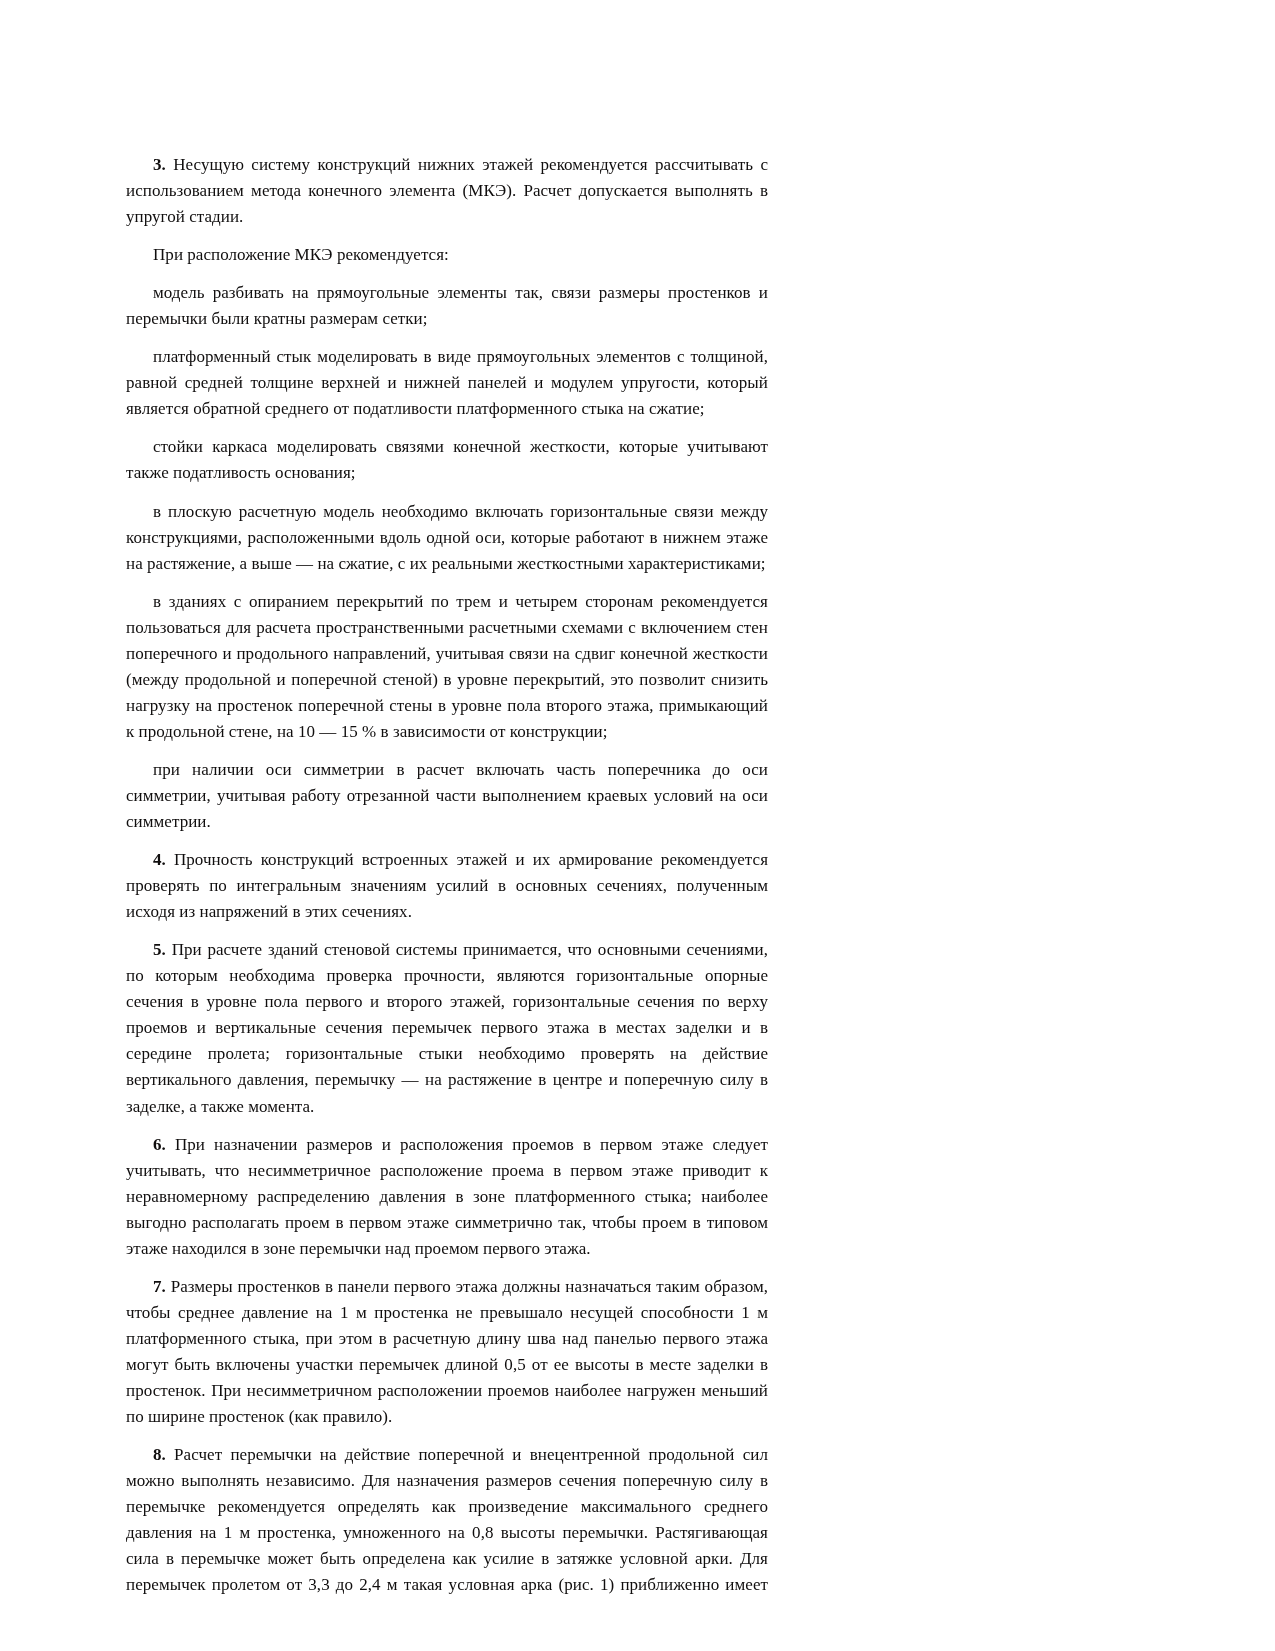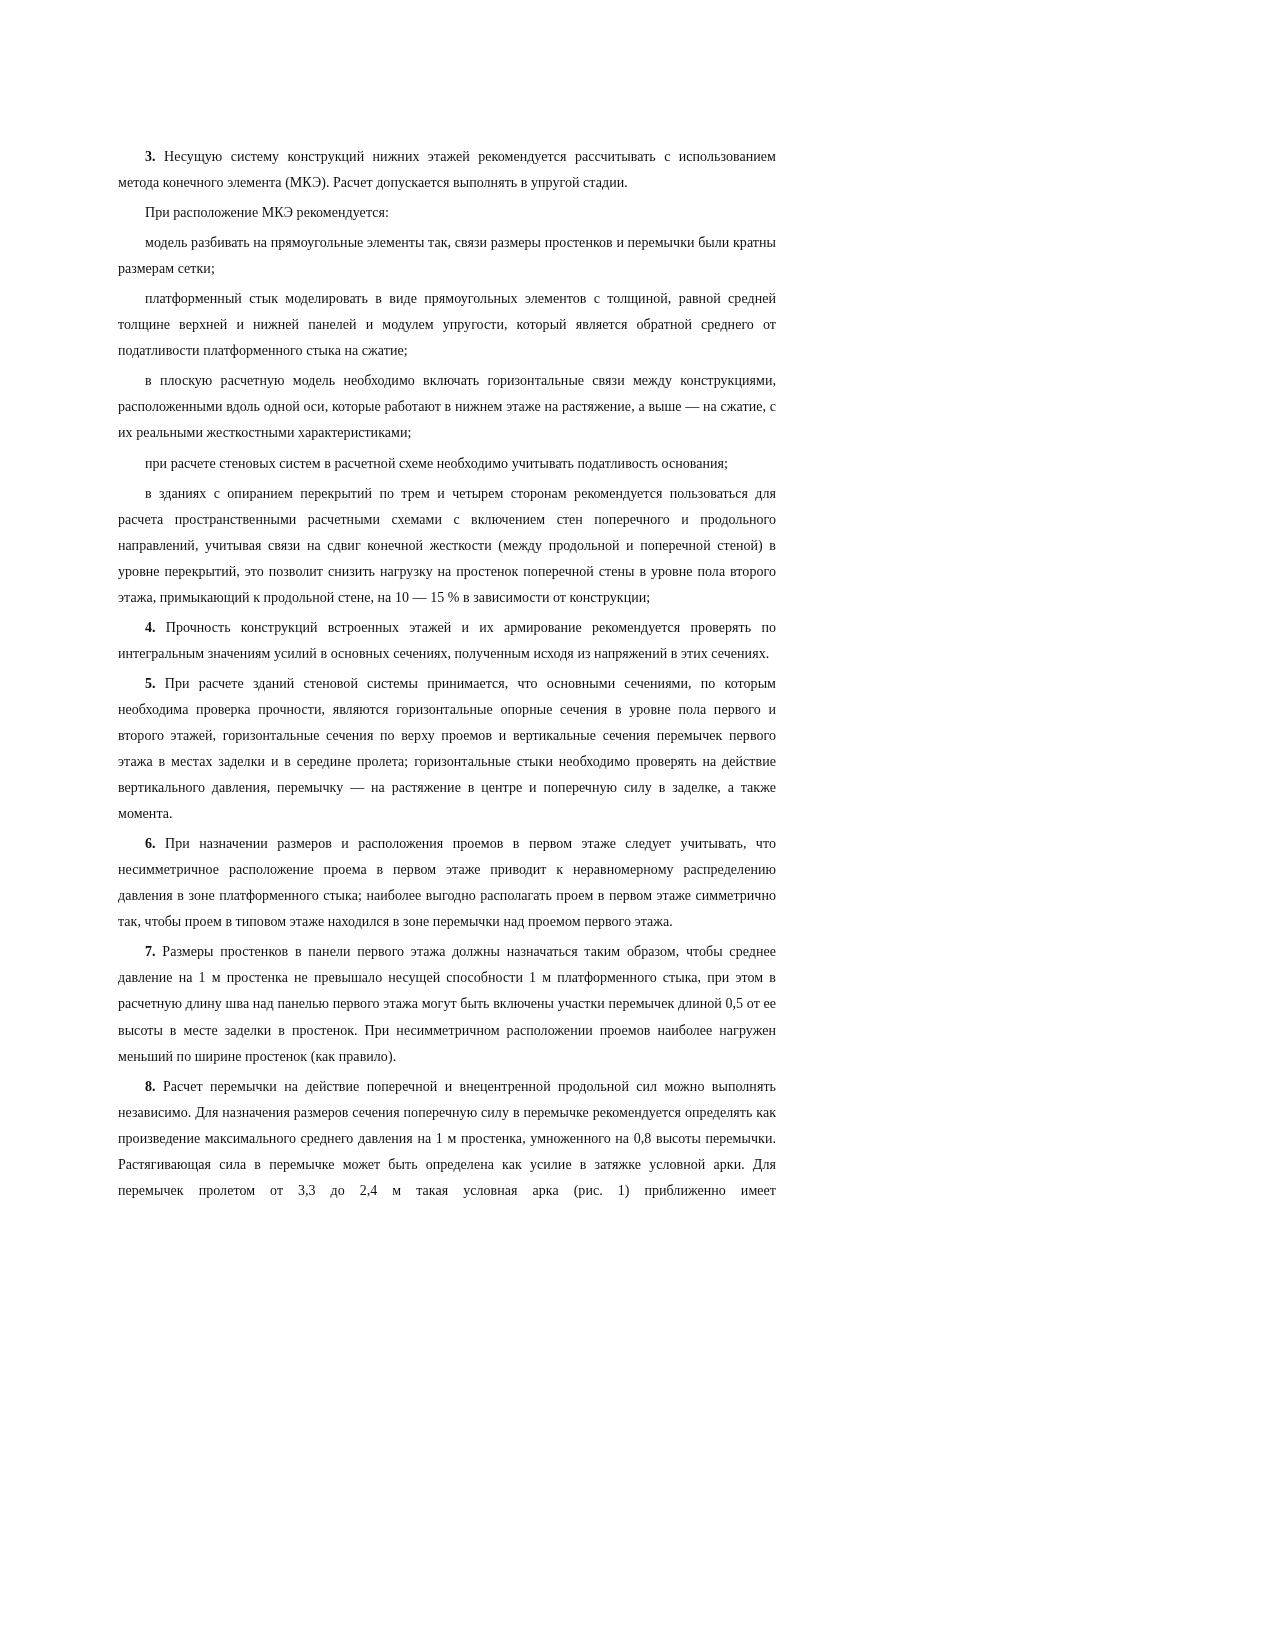--- a/index.html
+++ b/index.html
@@ -24,26 +24,26 @@
   }
 
   #text-column {
     position: absolute;
     left: 114px;
     top: 140px;
     width: 666px;
   }
 
   p.para {
-    margin: 4px;
+    margin: 12px;
     padding: 0;
     text-align: justify;
     text-justify: inter-word;
     text-indent: 27px;
-    font-size: 14px;
+    font-size: 17px;
     line-height: 26.05px;
     letter-spacing: 0.05px;
     word-spacing: 0px;
     hyphens: none;
   }
 
   p.para:last-child {
     text-align-last: justify;
   }
 
@@ -63,27 +63,28 @@
 
     <p class="para"><span class="num">3.</span><span> Несущую систему конструкций нижних этажей рекомендуется рассчитывать с использованием метода конечного элемента (МКЭ). Расчет допускается выполнять в упругой стадии.</span></p>
 
     <p class="para"><span class="num"></span><span>При расположение МКЭ рекомендуется:</span></p>
 
     <p class="para"><span class="num"></span><span>модель разбивать на прямоугольные элементы так, связи размеры простенков и перемычки были кратны размерам сетки;</span></p>
 
 
     <p class="para"><span class="num"></span><span>платформенный стык моделировать в виде прямоугольных элементов с толщиной, равной средней толщине верхней и нижней панелей и модулем упругости, который является обратной среднего от податливости платформенного стыка на сжатие;</span></p>
 
+    <p class="para"><span class="num"></span><span>стойки каркаса моделировать связями конечной жесткости, которые учитывают также податливость основания;</span></p>
 
     <p class="para"><span class="num"></span><span>в плоскую расчетную модель необходимо включать горизонтальные связи между конструкциями, расположенными вдоль одной оси, которые работают в нижнем этаже на растяжение, а выше — на сжатие, с их реальными жесткостными характеристиками;</span></p>
 
-    <p class="para"><span class="num"></span><span>при расчете стеновых систем в расчетной схеме необходимо учитывать податливость основания;</span></p>
 
     <p class="para"><span class="num"></span><span>в зданиях с опиранием перекрытий по трем и четырем сторонам рекомендуется пользоваться для расчета пространственными расчетными схемами с включением стен поперечного и продольного направлений, учитывая связи на сдвиг конечной жесткости (между продольной и поперечной стеной) в уровне перекрытий, это позволит снизить нагрузку на простенок поперечной стены в уровне пола второго этажа, примыкающий к продольной стене, на 10 — 15 % в зависимости от конструкции;</span></p>
 
+    <p class="para"><span class="num"></span><span>при наличии оси симметрии в расчет включать часть поперечника до оси симметрии, учитывая работу отрезанной части выполнением краевых условий на оси симметрии.</span></p>
 
     <p class="para"><span class="num">4.</span><span> Прочность конструкций встроенных этажей и их армирование рекомендуется проверять по интегральным значениям усилий в основных сечениях, полученным исходя из напряжений в этих сечениях.</span></p>
 
     <p class="para"><span class="num">5.</span><span> При расчете зданий стеновой системы принимается, что основными сечениями, по которым необходима проверка прочности, являются горизонтальные опорные сечения в уровне пола первого и второго этажей, горизонтальные сечения по верху проемов и вертикальные сечения перемычек первого этажа в местах заделки и в середине пролета; горизонтальные стыки необходимо проверять на действие вертикального давления, перемычку — на растяжение в центре и поперечную силу в заделке, а также момента.</span></p>
 
     <p class="para"><span class="num">6.</span><span> При назначении размеров и расположения проемов в первом этаже следует учитывать, что несимметричное расположение проема в первом этаже приводит к неравномерному распределению давления в зоне платформенного стыка; наиболее выгодно располагать проем в первом этаже симметрично так, чтобы проем в типовом этаже находился в зоне перемычки над проемом первого этажа.</span></p>
 
     <p class="para"><span class="num">7.</span><span> Размеры простенков в панели первого этажа должны назначаться таким образом, чтобы среднее давление на 1 м простенка не превышало несущей способности 1 м платформенного стыка, при этом в расчетную длину шва над панелью первого этажа могут быть включены участки перемычек длиной 0,5 от ее высоты в месте заделки в простенок. При несимметричном расположении проемов наиболее нагружен меньший по ширине простенок (как правило).</span></p>
 
     <p class="para full-justify"><span class="num">8.</span><span> Расчет перемычки на действие поперечной и внецентренной продольной сил можно выполнять независимо. Для назначения размеров сечения поперечную силу в перемычке рекомендуется определять как произведение максимального среднего давления на 1 м простенка, умноженного на 0,8 высоты перемычки. Растягивающая сила в перемычке может быть определена как усилие в затяжке условной арки. Для перемычек пролетом от 3,3 до 2,4 м такая условная арка (рис. 1) приближенно имеет</span></p>

